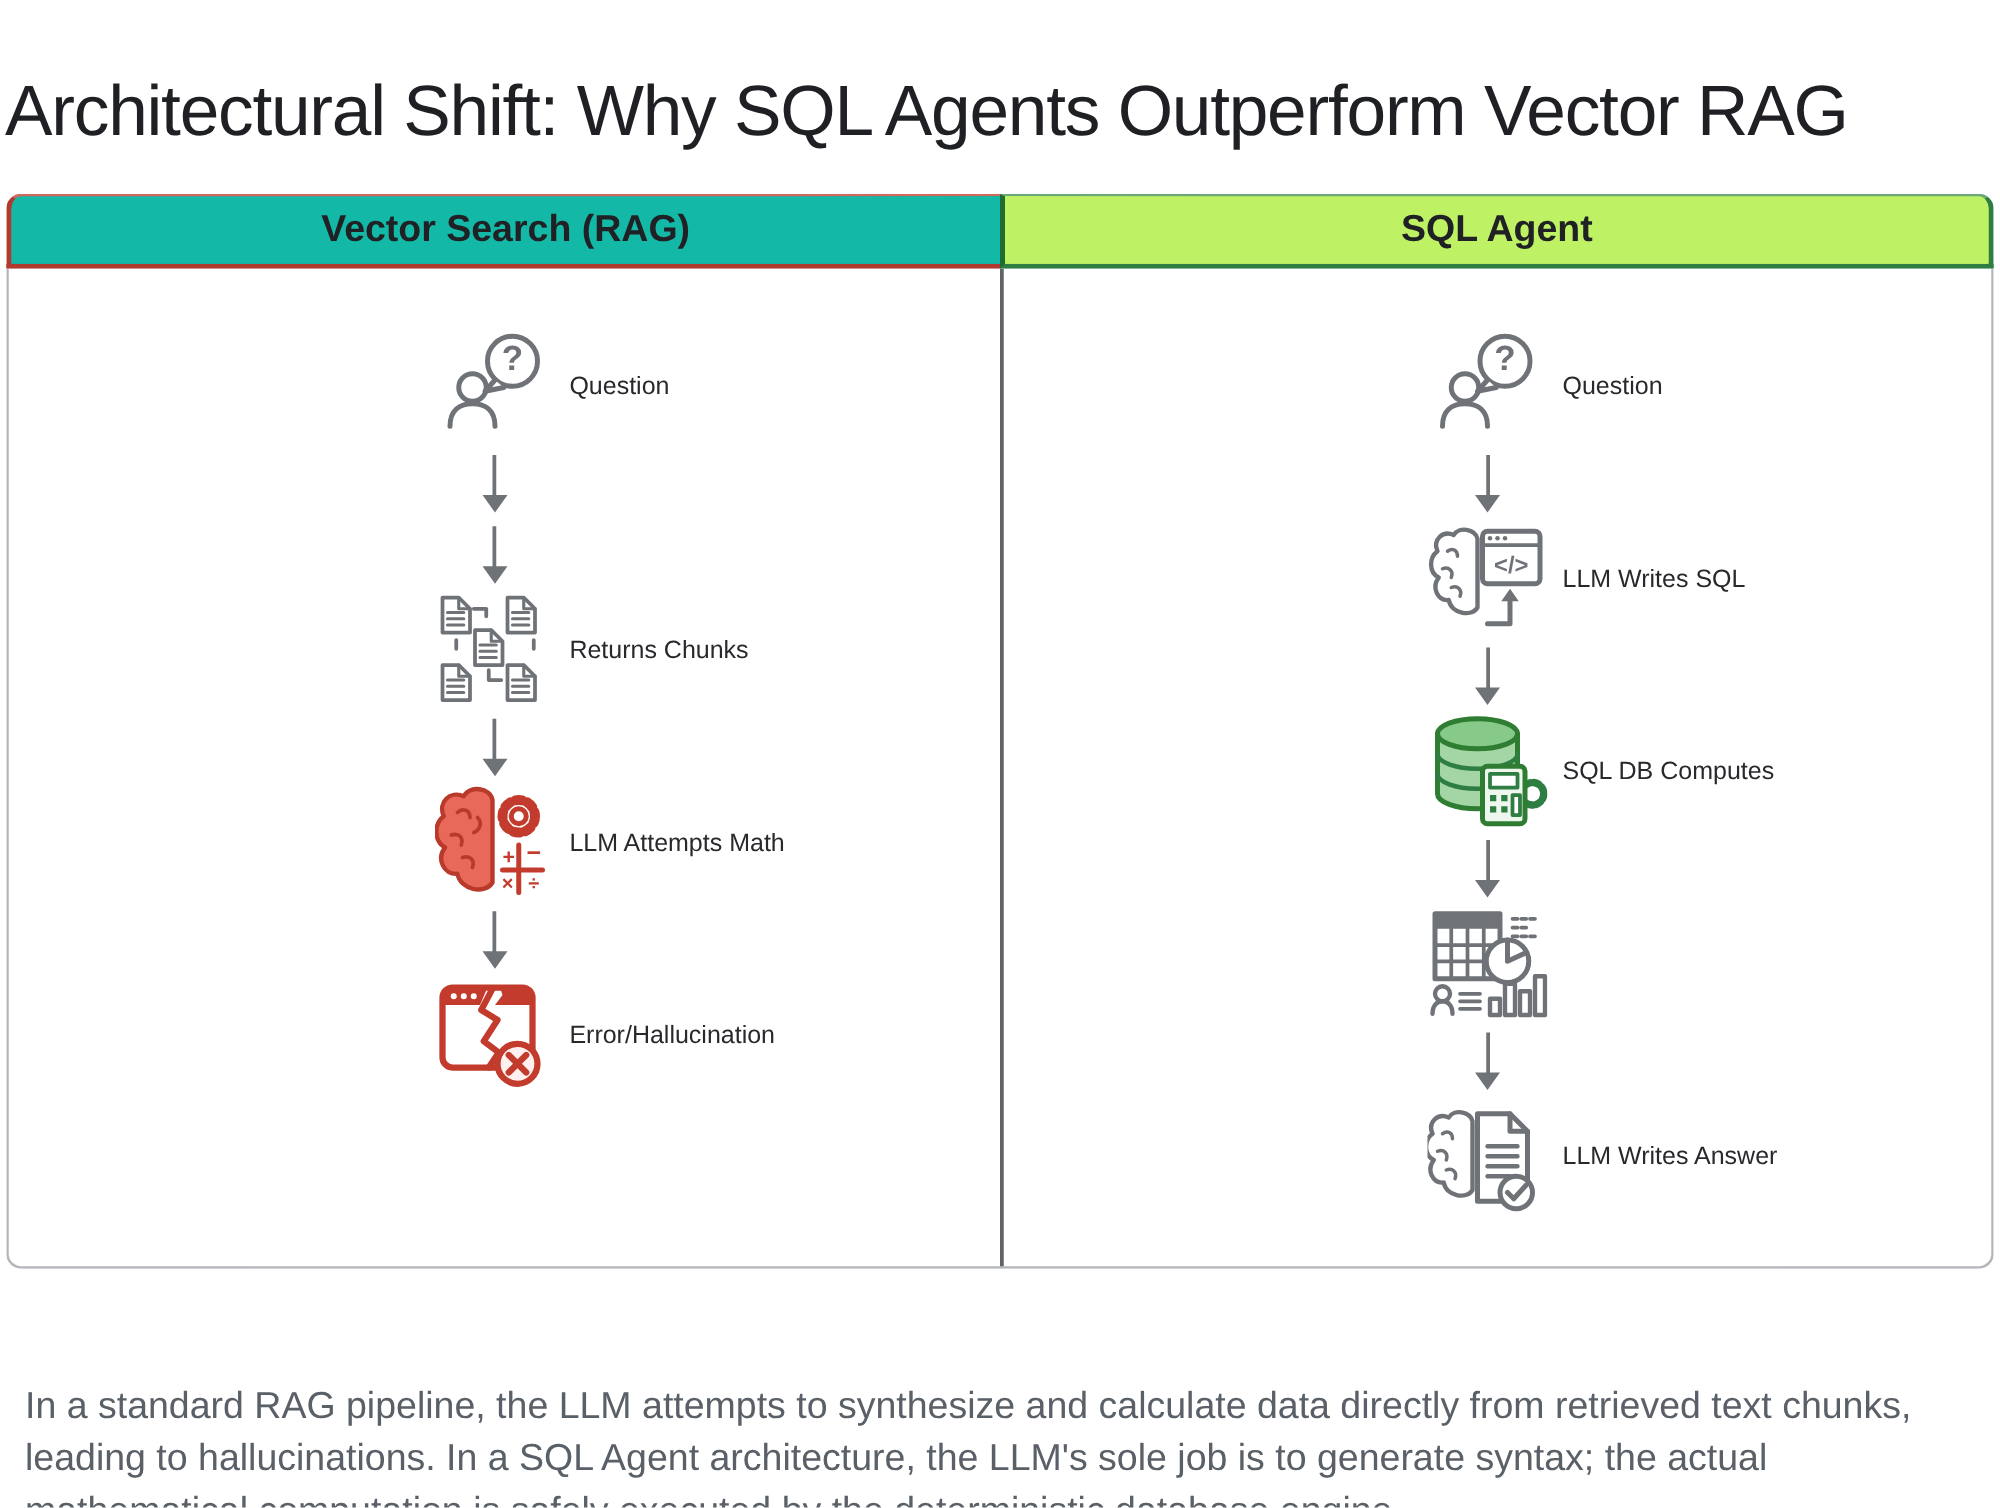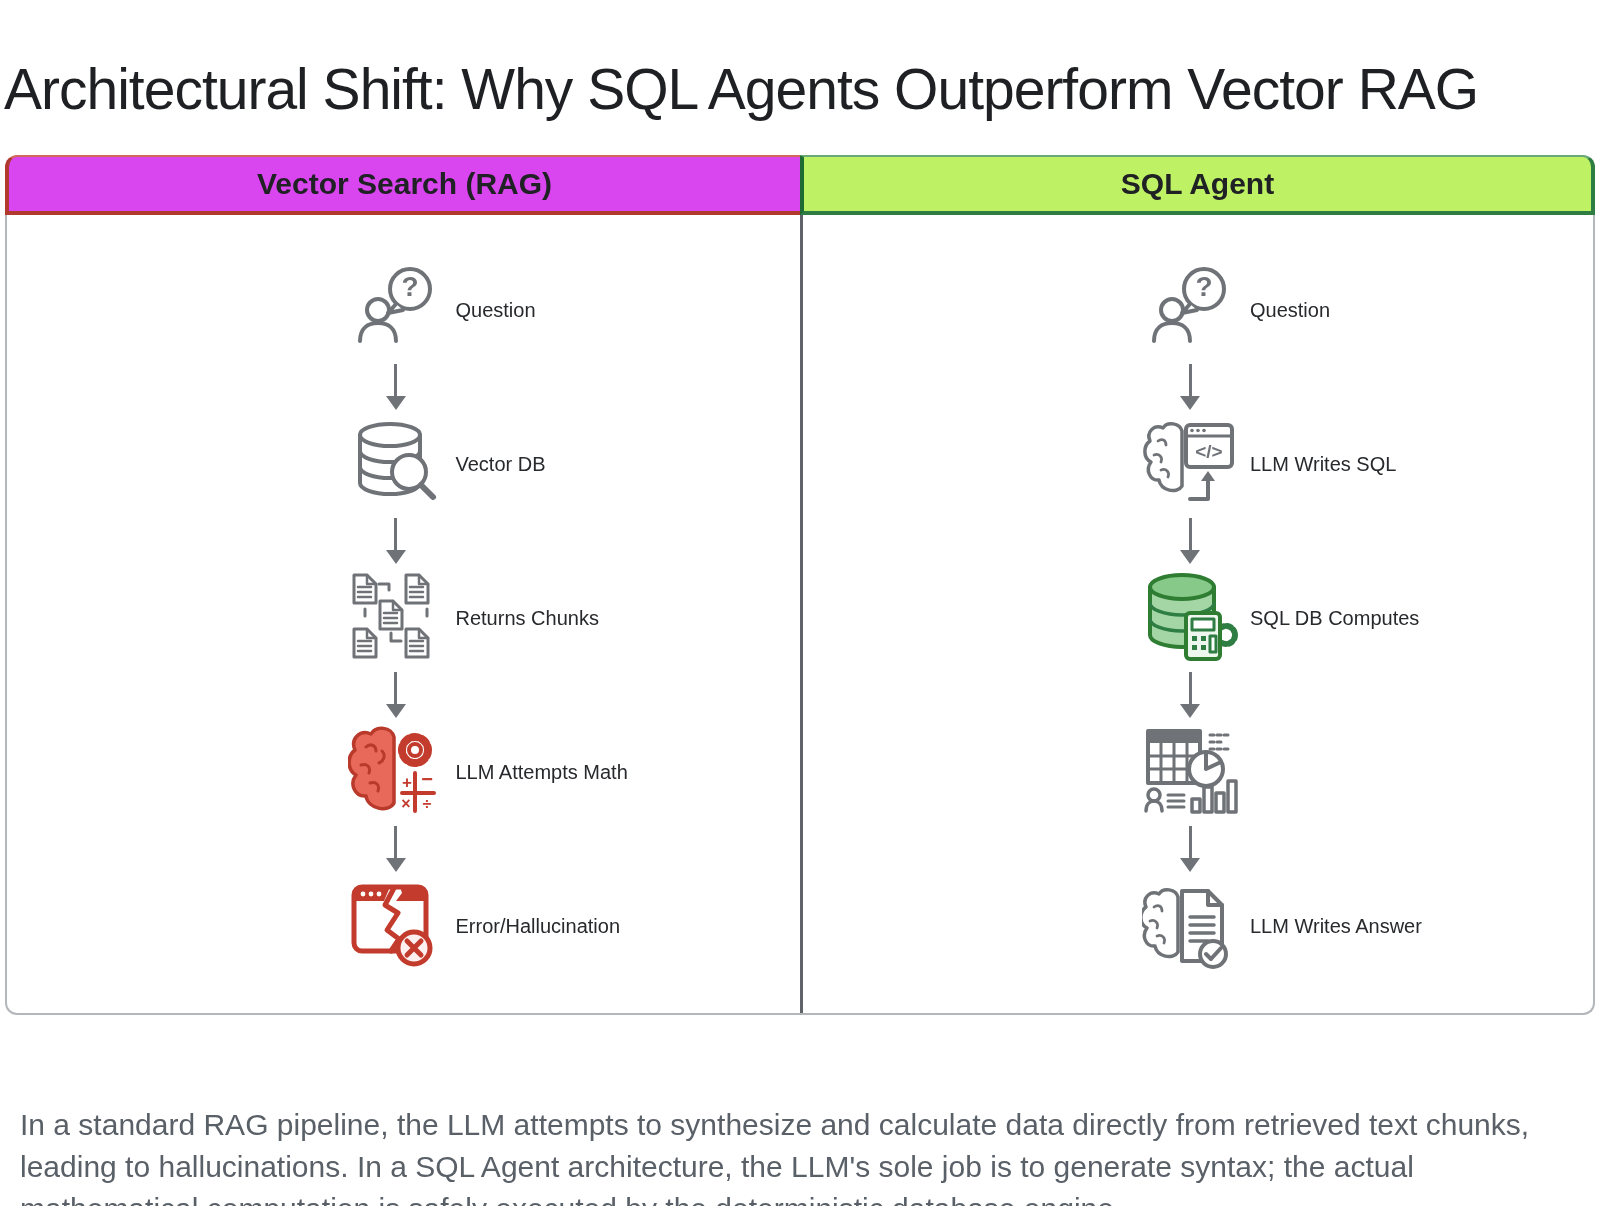--- a/index.html
+++ b/index.html
@@ -18,21 +18,21 @@
   .panel {
     position:absolute; left:5px; top:155px; width:1590px; height:860px;
     border-radius:12px; background:#ffffff;
   }
   .panel-headers { display:flex; height:60px; }
   .col-header {
     flex:1 1 50%; display:flex; align-items:center; justify-content:center;
     font-size:30px; font-weight:bold; color:#202124;
   }
   .col-header.rag {
-    background:#d946ef;
+    background:#14b8a6;
     border-top:2px solid #d0685c; border-left:4px solid #b03a2e;
     border-bottom:4px solid #b03a2e; border-radius:12px 0 0 0;
   }
   .col-header.sql {
     background:#bef264;
     border-top:2px solid #6aa877; border-right:4px solid #2e7d42;
     border-bottom:4px solid #2e7d42; border-left:4px solid #1e6b34;
     border-radius:0 12px 0 0;
   }
   .panel-body {
@@ -107,33 +107,20 @@
             </svg>
           </div>
           <div class="step-label">Question</div>
         </div>
 
         <div class="flow-arrow">
             <div class="shaft"></div>
             <div class="head"></div>
           </div>
 
-        <div class="step">
-          <div class="icon-box">
-            <svg viewBox="0 0 96 96" width="96" height="96" fill="none" stroke-linecap="round" stroke-linejoin="round">
-              <path class="stroke-gray" d="M12 20 v48 a30 11 0 0 0 60 0 v-48" stroke-width="4"></path>
-              <ellipse class="stroke-gray" cx="42" cy="20" rx="30" ry="11" stroke-width="4"></ellipse>
-              <path class="stroke-gray" d="M12 36 a30 11 0 0 0 60 0" stroke-width="4"></path>
-              <path class="stroke-gray" d="M12 52 a30 11 0 0 0 60 0" stroke-width="4"></path>
-              <circle class="stroke-gray" cx="61" cy="57" r="17" stroke-width="4" fill="#fff"></circle>
-              <path class="stroke-gray" d="M73 70 l12 12" stroke-width="6"></path>
-            </svg>
-          </div>
-          <div class="step-label">Vector DB</div>
-        </div>
 
         <div class="flow-arrow">
             <div class="shaft"></div>
             <div class="head"></div>
           </div>
 
         <div class="step">
           <div class="icon-box">
             <svg viewBox="0 0 96 96" width="96" height="96" fill="none" stroke-linecap="round" stroke-linejoin="round">
               <defs>

